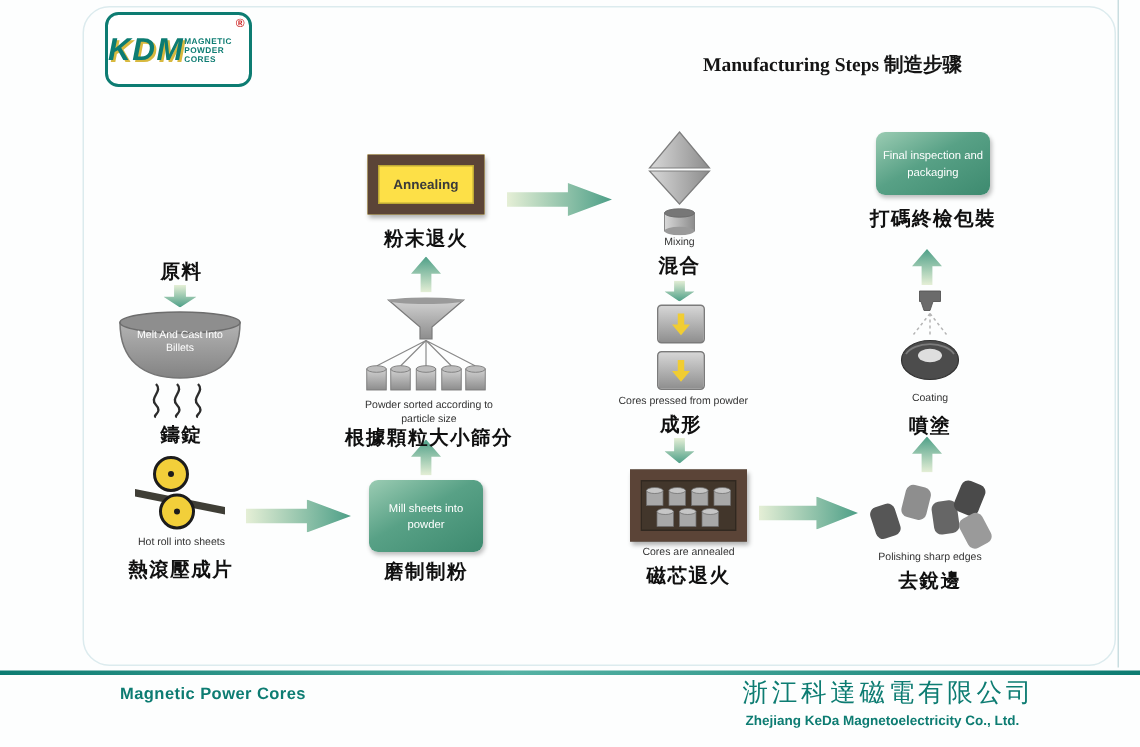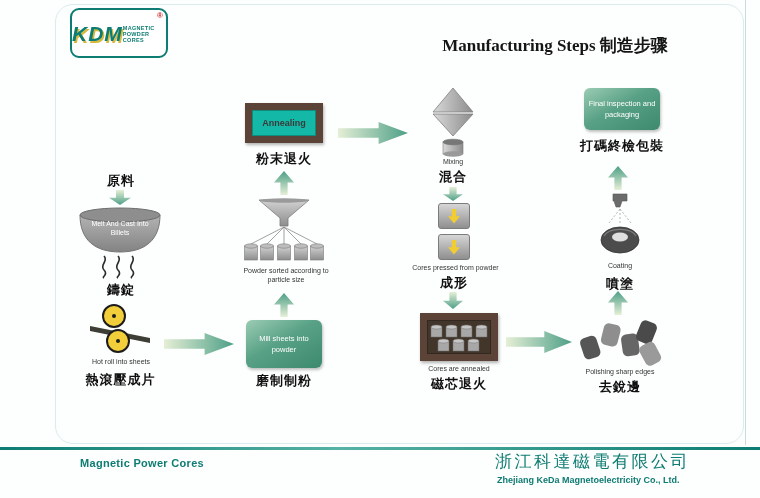--- a/index.html
+++ b/index.html
@@ -9,40 +9,40 @@
   .frame{border:1px solid #dcebee;border-radius:18px;}
   .vline{background:#c9dde0;}
   
   .logo{border:2px solid #0d7c72;border-radius:9px;display:flex;flex-direction:row;
         align-items:center;justify-content:center;background:#fff;}
   .logo-brand{font-style:italic;font-weight:bold;font-size:21px;color:#0d7c72;
               letter-spacing:1px;line-height:1;text-shadow:1.5px 1.5px 0 #d8b93f;}
   .logo-sub{font-size:5.5px;font-weight:bold;color:#0d7c72;letter-spacing:.3px;margin-top:2px;}
   .logo-reg{position:absolute;top:1px;right:3px;color:#cc2020;font-size:8px;font-weight:bold;}
   
-  .title{font-family:"Liberation Serif", serif;font-weight:bold;font-size:17px;
+  .title{font-family:"Liberation Serif", serif;font-weight:bold;font-size:13px;
          text-align:center;color:#151515;}
   
   .gbox{border-radius:6px;color:#fff;font-size:7.5px;line-height:1.5;text-align:center;
         display:flex;align-items:center;justify-content:center;padding:3px;box-sizing:border-box;
         background:linear-gradient(150deg,#9bccb3 0%,#58a186 45%,#3d8a6f 100%);
         box-shadow:1px 2px 3px rgba(0,0,0,.25);}
   .cn{font-weight:bold;font-size:13px;color:#101010;text-align:center;letter-spacing:1px;}
   .cap{font-size:7px;color:#333;text-align:center;line-height:1.3;}
   
   .arr{background:linear-gradient(90deg,#e5efd6,#4d9f87);}
   .arr.right{clip-path:polygon(0 28%,58% 28%,58% 0,100% 50%,58% 100%,58% 72%,0 72%);}
   .arr.down{background:linear-gradient(180deg,#e5efd6,#4d9f87);
             clip-path:polygon(32% 0,68% 0,68% 52%,100% 52%,50% 100%,0 52%,32% 52%);}
   .arr.up{background:linear-gradient(0deg,#e5efd6,#4d9f87);
           clip-path:polygon(50% 0,100% 48%,68% 48%,68% 100%,32% 100%,32% 48%,0 48%);}
   
   .furnace{box-sizing:border-box;border:7px solid #5b4437;
            box-shadow:inset 0 0 0 1px rgba(0,0,0,.25),1px 2px 3px rgba(0,0,0,.3);}
-  .furnace.light{background:#14b8a6;display:flex;align-items:center;justify-content:center;}
+  .furnace.light{background:#fde047;display:flex;align-items:center;justify-content:center;}
   .furnace-text{font-weight:bold;font-size:9px;color:#3a3a3a;}
   .furnace.dark{background:#42362b;}
   
   .press-block{width:32px;height:26px;border:1px solid #7b7b7b;border-radius:3px;box-sizing:border-box;
                background:linear-gradient(180deg,#d6d6d6,#8f8f8f);
                display:flex;align-items:center;justify-content:center;}
   .press-arrow{width:12px;height:15px;background:#f1cd32;
                clip-path:polygon(32% 0,68% 0,68% 52%,100% 52%,50% 100%,0 52%,32% 52%);}
   .bowl-text{font-size:7px;color:#fff;text-align:center;line-height:1.35;}
   
@@ -132,20 +132,21 @@
         <rect x="34.5" y="48" width="13" height="14" fill="url(#gf1)"></rect>
           <ellipse cx="41" cy="48" rx="6.5" ry="2.2" fill="#bdbdbd"></ellipse>
         <rect x="51.5" y="48" width="13" height="14" fill="url(#gf1)"></rect>
           <ellipse cx="58" cy="48" rx="6.5" ry="2.2" fill="#bdbdbd"></ellipse>
         <rect x="67.5" y="48" width="13" height="14" fill="url(#gf1)"></rect>
           <ellipse cx="74" cy="48" rx="6.5" ry="2.2" fill="#bdbdbd"></ellipse>
       </g>
     </svg>
   </div>
   <div class="abs cap" style="left:236px;top:266px;width:100px;">Powder sorted according to particle size</div>
+  <div class="abs cn" style="left:226px;top:283px;width:120px;">根據顆粒大小篩分</div>
 
   <div class="abs arr up" style="left:274px;top:171px;width:20px;height:24px;"></div>
 
   <div class="abs furnace light" style="left:245px;top:103px;width:78px;height:40px;">
     <span class="furnace-text">Annealing</span>
   </div>
   <div class="abs cn" style="left:245px;top:150px;width:78px;">粉末退火</div>
 
   <div class="abs arr right" style="left:338px;top:122px;width:70px;height:22px;"></div>
 

